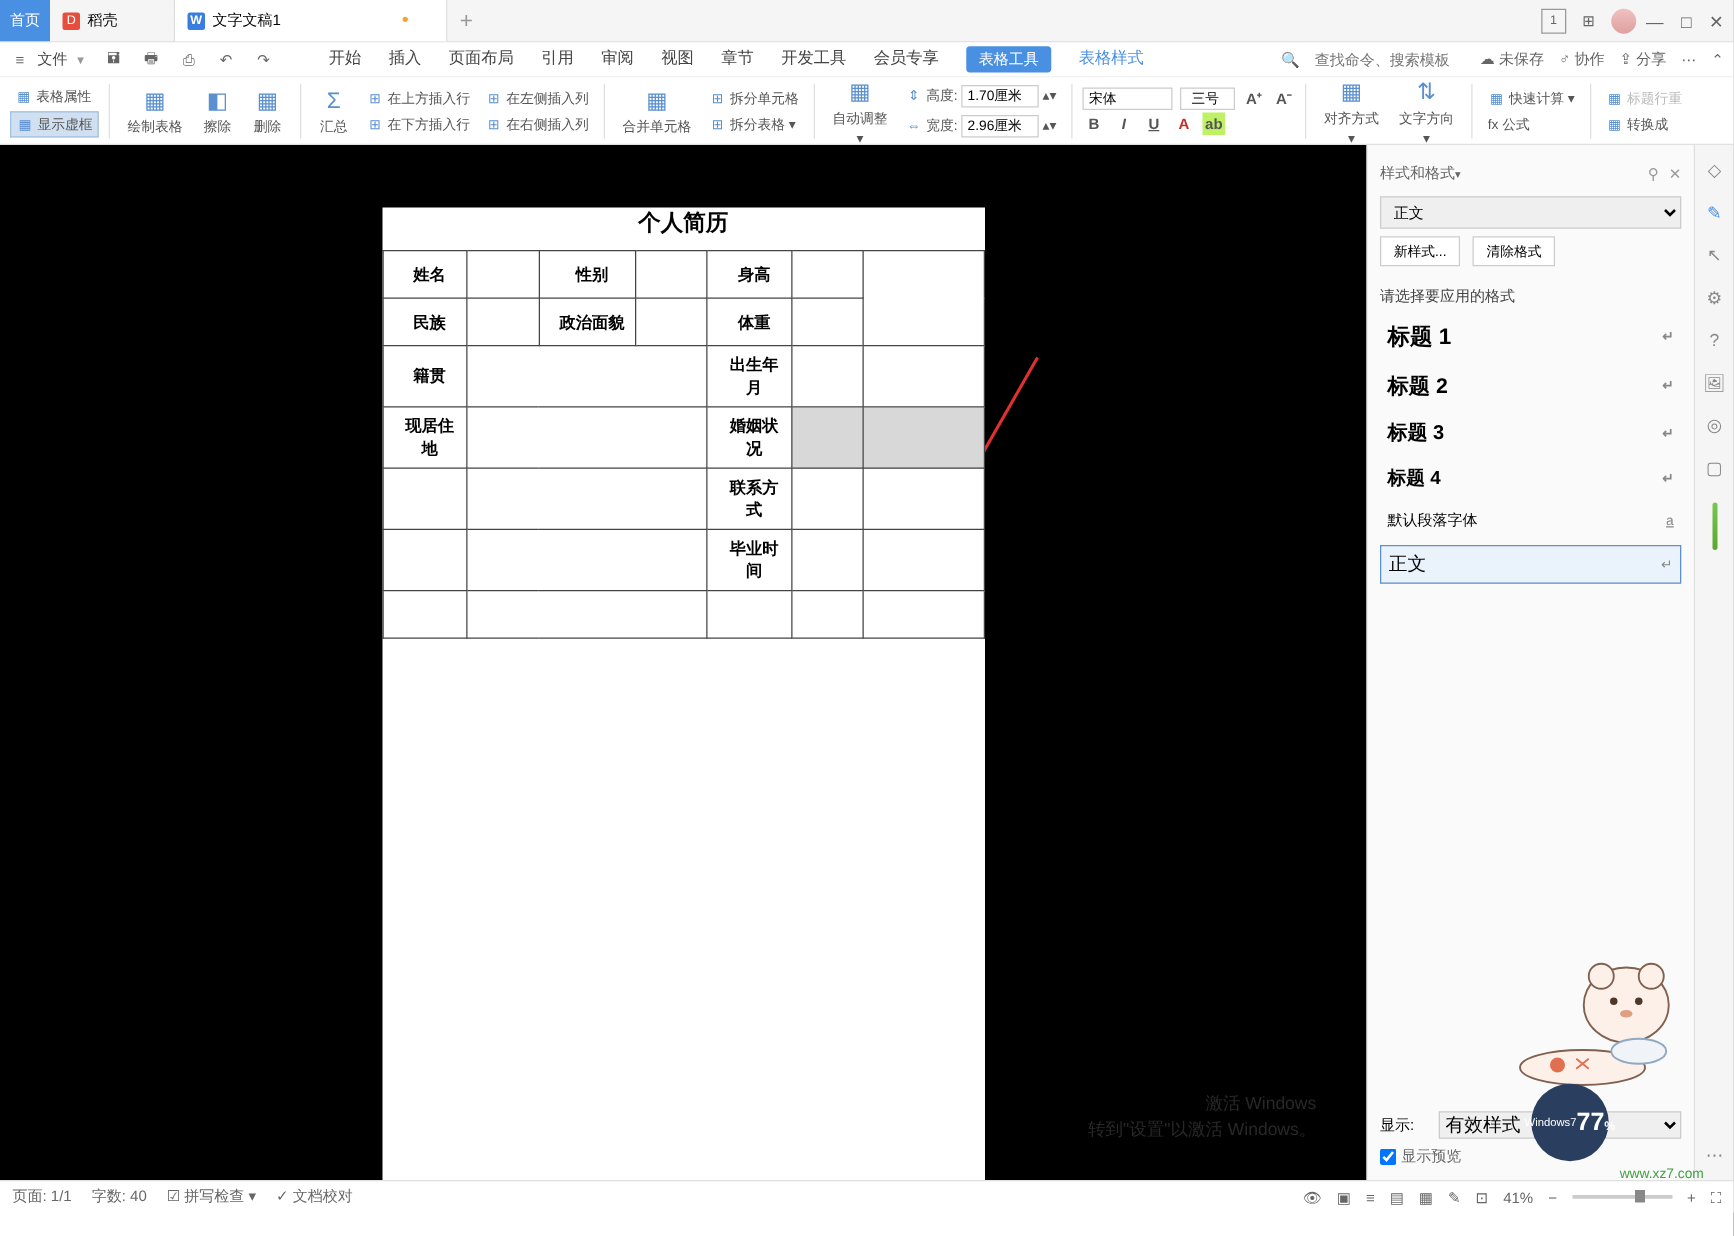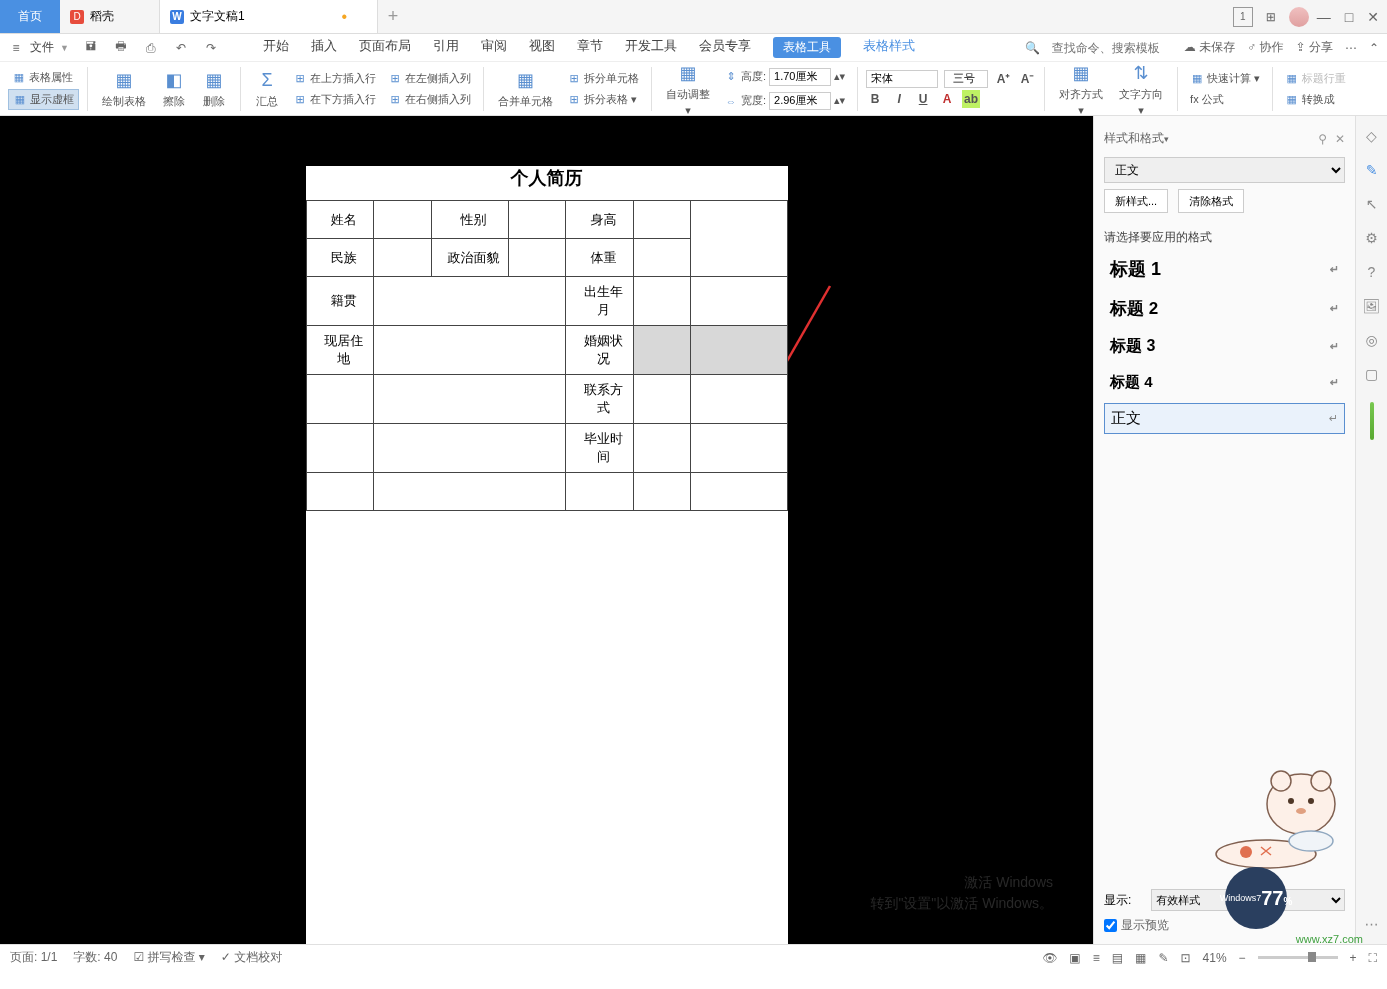--- a/index.html
+++ b/index.html
@@ -1,19 +1,19 @@
 <!DOCTYPE html>
 <html><head>
 <meta charset="utf-8">
 <style>
 * { margin: 0; padding: 0; box-sizing: border-box; font-family: "Microsoft YaHei", sans-serif; }
 body { width: 1387px; height: 989px; background: #fff; overflow: hidden; position: relative; }
 
 .titlebar { height: 34px; background: #f5f5f5; display: flex; align-items: stretch; border-bottom: 1px solid #ddd; }
-.tab-home { width: 60px; background: #4a90e2; color: #fff; display: flex; align-items: center; justify-content: center; font-size: 12px; }
+.tab-home { width: 40px; background: #4a90e2; color: #fff; display: flex; align-items: center; justify-content: center; font-size: 12px; }
 .tab-shell { width: 100px; display: flex; align-items: center; padding: 0 10px; gap: 6px; font-size: 12px; border-right: 1px solid #ddd; }
 .tab-shell .ico { width: 14px; height: 14px; background: #e74c3c; border-radius: 2px; color: #fff; display: flex; align-items: center; justify-content: center; font-size: 10px; }
 .tab-doc { width: 218px; display: flex; align-items: center; padding: 0 10px; gap: 6px; font-size: 12px; background: #fff; border-right: 1px solid #ddd; position: relative; }
 .tab-doc .ico { width: 14px; height: 14px; background: #3a7de0; border-radius: 2px; color: #fff; display: flex; align-items: center; justify-content: center; font-size: 10px; font-weight: bold; }
 .tab-doc .dirty { color: #f5a623; font-size: 16px; position: absolute; right: 30px; }
 .tab-add { width: 30px; display: flex; align-items: center; justify-content: center; font-size: 18px; color: #999; }
 .titlebar-right { margin-left: auto; display: flex; align-items: center; gap: 8px; padding-right: 8px; }
 .titlebar-right .tico { width: 20px; height: 20px; display: flex; align-items: center; justify-content: center; color: #666; font-size: 12px; border: 1px solid transparent; }
 .avatar { width: 20px; height: 20px; border-radius: 50%; background: linear-gradient(#f0c0c0, #e0a0a0); }
 .winbtns { display: flex; gap: 14px; color: #666; font-size: 14px; }
@@ -41,41 +41,41 @@
 .rb-fmtrow { display: flex; gap: 6px; align-items: center; }
 .rb-fmtrow .fb { width: 18px; height: 18px; display: flex; align-items: center; justify-content: center; font-size: 12px; font-weight: bold; }
 
 .workspace { display: flex; height: 828px; }
 .canvas-area { flex: 1; background: #000000; display: flex; justify-content: center; padding-top: 50px; position: relative; overflow: hidden; }
 .page { width: 482px; background: #fff; position: relative; }
 .page-title { font-size: 18px; font-weight: bold; text-align: center; margin-bottom: 10px; }
 .resume-table { border-collapse: collapse; width: 100%; }
 .resume-table td { border: 1px solid #444; padding: 6px 4px; font-size: 13px; text-align: center; height: 38px; }
 .resume-table td.sel { background: #d8d8d8; }
-.resume-table td.lbl { font-weight: normal; padding-left: 12px; }
+.resume-table td.lbl { font-weight: bold; padding-left: 12px; }
 
 .arrow { position: absolute; pointer-events: none; }
 .arrow1 { top: 120px; left: 505px; width: 120px; height: 80px; }
 .arrow2 { top: 165px; left: 695px; width: 140px; height: 230px; }
 
 .sidepanel { width: 262px; background: #fafafa; border-left: 1px solid #e0e0e0; display: flex; flex-direction: column; padding: 10px; }
 .sp-title { font-size: 12px; color: #666; padding: 4px 0; display: flex; align-items: center; }
 .sp-title .sp-pin { margin-left: auto; display: flex; gap: 8px; color: #999; }
 .sp-select { width: 100%; height: 26px; border: 1px solid #ccc; font-size: 12px; padding: 0 6px; margin: 6px 0; }
 .sp-btns { display: flex; gap: 10px; margin-bottom: 10px; }
 .sp-btns button { height: 24px; padding: 0 10px; font-size: 11px; border: 1px solid #ccc; background: #fff; }
 .sp-label { font-size: 12px; color: #444; margin: 6px 0; }
 .sp-style-list { display: flex; flex-direction: column; gap: 6px; }
 .sp-style-item { padding: 5px 6px; font-size: 15px; display: flex; align-items: center; justify-content: space-between; }
 .sp-style-item .ret { font-size: 11px; color: #888; }
 .sp-style-item.sel { border: 1px solid #5a8fd0; background: #eaf2fb; }
 .sp-style-item.small { font-size: 12px; }
 .sp-bottom { margin-top: auto; }
 .sp-show-row { display: flex; align-items: center; gap: 20px; font-size: 12px; margin-bottom: 6px; }
-.sp-show-row select { flex: 1; height: 22px; font-size: 11px; border: 1px solid #ccc; }
+.sp-show-row select { flex: 1; height: 22px; font-size: 15px; border: 1px solid #ccc; }
 .sp-preview { display: flex; align-items: center; gap: 4px; font-size: 12px; color: #666; }
 
 .rightbar { width: 32px; background: #f5f5f5; border-left: 1px solid #e0e0e0; display: flex; flex-direction: column; align-items: center; gap: 14px; padding-top: 10px; }
 .rightbar .rbi { width: 20px; height: 20px; color: #888; display: flex; align-items: center; justify-content: center; font-size: 14px; }
 .rightbar .green-bar { width: 4px; height: 38px; background: linear-gradient(#78c850, #58a830); border-radius: 2px; margin-top: 4px; }
 
 .statusbar { height: 26px; background: #fff; border-top: 1px solid #e0e0e0; display: flex; align-items: center; padding: 0 10px; font-size: 12px; color: #666; gap: 16px; }
 .statusbar .sb-right { margin-left: auto; display: flex; align-items: center; gap: 12px; }
 .zoom-slider { width: 80px; height: 3px; background: #ccc; position: relative; }
 .zoom-slider .thumb { position: absolute; width: 8px; height: 10px; background: #888; top: -4px; left: 50px; }
@@ -371,20 +371,24 @@
           <span class="ret">↵</span>
         </div>
       <div class="sp-style-item" style="font-weight:bold;font-size:16px;gap:44px;">
           <span>标题 3</span>
           <span class="ret">↵</span>
         </div>
       <div class="sp-style-item" style="font-weight:bold;font-size:15px;">
           <span>标题 4</span>
           <span class="ret">↵</span>
         </div>
+      <div class="sp-style-item small">
+          <span>默认段落字体</span>
+          <span class="ret" style="text-decoration:underline;">a</span>
+        </div>
       <div class="sp-style-item sel">
           <span>正文</span>
           <span class="ret">↵</span>
         </div>
     </div>
     <div class="sp-bottom">
       <div class="sp-show-row">
         <span>显示:</span>
         <select><option>有效样式</option></select>
       </div>

